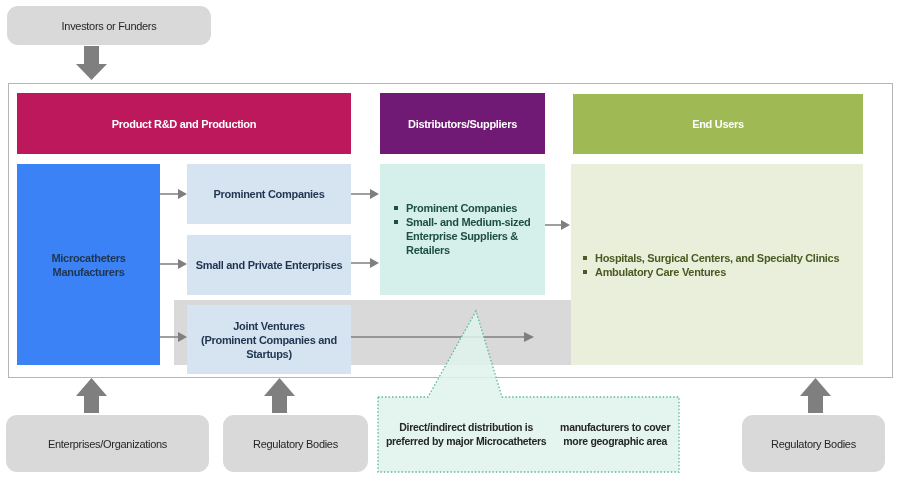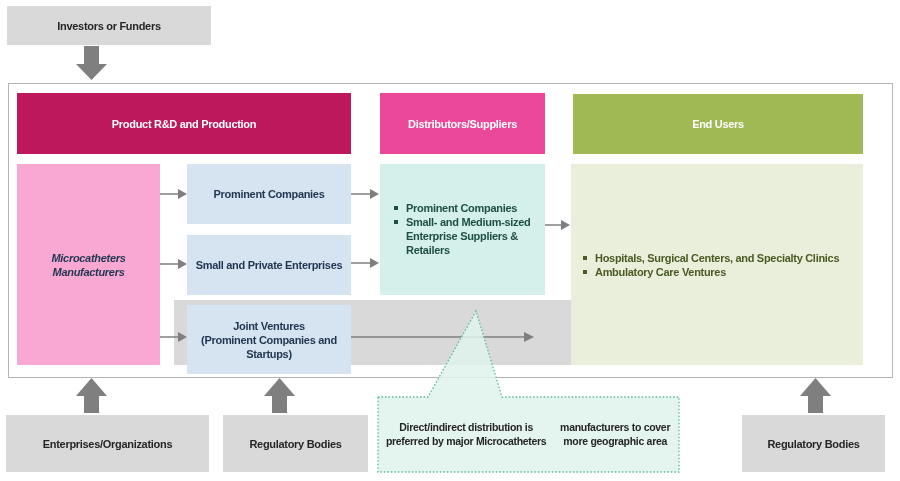--- a/index.html
+++ b/index.html
@@ -1,26 +1,26 @@
 <!DOCTYPE html>
 <html><head>
   <meta charset="utf-8">
   <style>
     * { box-sizing: border-box; margin: 0; padding: 0; }
     html, body { width: 900px; height: 481px; background: #ffffff; overflow: hidden; }
     body { position: relative; font-family: "Liberation Sans", sans-serif; }
     .abs { position: absolute; }
     .center { display: flex; align-items: center; justify-content: center; text-align: center; }
-    .gray-box { background: #d9d9d9; color: #262626; font-size: 11px; font-weight: bold; letter-spacing: -0.3px; }
+    .gray-box { background: #d9d9d9; color: #262626; font-size: 11px; font-weight: normal; letter-spacing: -0.3px; border-radius: 11px; }
     .frame { border: 1px solid #b5b5b5; background: #fff; }
     .hdr { color: #ffffff; font-size: 11px; font-weight: bold; letter-spacing: -0.3px; }
     .blue-hdr { background: #be185d; }
-    .teal-hdr { background: #ec4899; }
+    .teal-hdr { background: #701a75; }
     .green-hdr { background: #9fba54; }
-    .mfr { background: #f9a8d4; color: #1f3550; font-size: 11px; font-weight: bold; line-height: 14px; letter-spacing: -0.3px; font-style: italic; }
+    .mfr { background: #3b82f6; color: #1f3550; font-size: 11px; font-weight: bold; line-height: 14px; letter-spacing: -0.3px; }
     .sub { background: #d6e3f1; color: #1f3550; font-size: 11px; font-weight: bold; line-height: 14px; letter-spacing: -0.3px; }
     .jv-band { background: #d9d9d9; }
     .dist-box { background: #d5efea; color: #1e4f43; font-size: 11px; font-weight: bold; line-height: 14px; letter-spacing: -0.3px; }
     .end-box { background: #eaefdc; color: #4a5a22; font-size: 11px; font-weight: bold; line-height: 14px; letter-spacing: -0.3px; }
     ul.bullets { list-style: none; }
     ul.bullets li { position: relative; padding-left: 12px; }
     ul.bullets li::before { content: ""; position: absolute; left: 0; top: 5px; width: 4px; height: 4px; background: currentColor; }
     .callout-text { color: #262626; font-size: 10.5px; font-weight: bold; line-height: 14px; letter-spacing: -0.3px; }
     svg.overlay { position: absolute; left: 0; top: 0; pointer-events: none; }
   </style>

